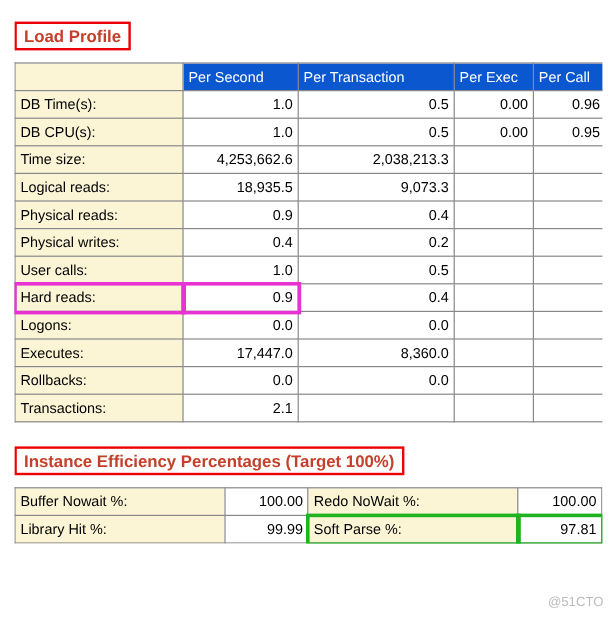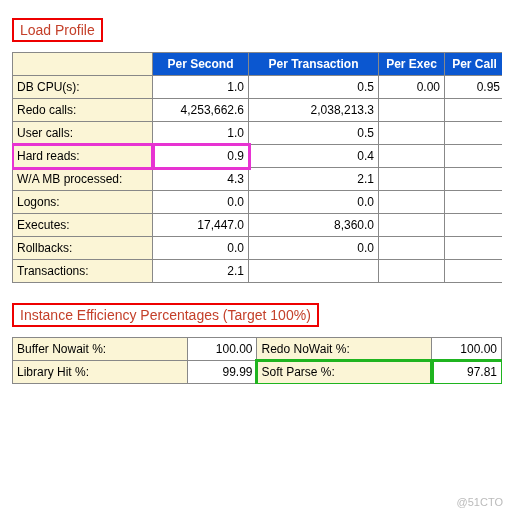--- a/index.html
+++ b/index.html
@@ -1,20 +1,20 @@
 <!DOCTYPE html>
 <html><head>
 <meta charset="utf-8">
 <style>
 body{font-family:Arial,Helvetica,sans-serif;font-size:12px;margin:12px;background:#fff;color:#000;width:490px}
-h3{font-size:14px;font-weight:normal;color:#c4402a;margin:6px 0 10px 0;display:inline-block;padding:2px 6px}
+h3{font-size:14px;font-weight:bold;color:#c4402a;margin:6px 0 10px 0;display:inline-block;padding:2px 6px}
 .red-box{border:2px solid #e00}
 table{border-collapse:collapse;width:100%;table-layout:fixed}
 th,td{border:1px solid #888;padding:3px 4px;height:16px}
-th{background:#0b57d0;color:#fff;font-weight:bold;text-align:center}
+th{background:#0b57d0;color:#fff;font-weight:normal;text-align:left}
 td{background:#fbf5d6}
 td.num{text-align:right;background:#fff}
 td.lbl{text-align:left}
 .hl-pink{outline:3px solid #e733d2;outline-offset:-1px}
 .hl-green{outline:3px solid #1fb41f;outline-offset:-1px}
 .watermark{position:fixed;bottom:24px;right:10px;font-size:11px;color:#bbb}
 col.c0{width:140px}col.c1{width:96px}col.c2{width:130px}col.c3{width:66px}col.c4{width:60px}
 .eff-table col.e0{width:150px}.eff-table col.e1{width:60px}.eff-table col.e2{width:150px}.eff-table col.e3{width:60px}
 </style>
 </head>
@@ -36,51 +36,72 @@
       <tr id="lp-head">
         <td class="lbl" style="background: rgb(251, 245, 214);"></td>
         <th>Per Second</th>
         <th>Per Transaction</th>
         <th>Per Exec</th>
         <th>Per Call</th>
       </tr>
     </thead>
 <tbody id="lp-body">
       <tr>
+        <td class="lbl">DB Time(s):</td>
+        <td class="num">1.0</td>
+        <td class="num">0.5</td>
+        <td class="num">0.00</td>
+        <td class="num">0.96</td>
+      </tr>
+      <tr>
         <td class="lbl">DB CPU(s):</td>
         <td class="num">1.0</td>
         <td class="num">0.5</td>
         <td class="num">0.00</td>
         <td class="num">0.95</td>
       </tr>
       <tr>
-        <td class="lbl">Redo calls:</td>
+        <td class="lbl">Time size:</td>
         <td class="num">4,253,662.6</td>
         <td class="num">2,038,213.3</td>
+        <td class="num"></td>
+        <td class="num"></td>
+      </tr>
+      <tr>
+        <td class="lbl">Logical reads:</td>
+        <td class="num">18,935.5</td>
+        <td class="num">9,073.3</td>
+        <td class="num"></td>
+        <td class="num"></td>
+      </tr>
+      <tr>
+        <td class="lbl">Physical reads:</td>
+        <td class="num">0.9</td>
+        <td class="num">0.4</td>
+        <td class="num"></td>
+        <td class="num"></td>
+      </tr>
+      <tr>
+        <td class="lbl">Physical writes:</td>
+        <td class="num">0.4</td>
+        <td class="num">0.2</td>
         <td class="num"></td>
         <td class="num"></td>
       </tr>
       <tr>
         <td class="lbl">User calls:</td>
         <td class="num">1.0</td>
         <td class="num">0.5</td>
         <td class="num"></td>
         <td class="num"></td>
       </tr>
       <tr>
         <td class="lbl hl-pink">Hard reads:</td>
         <td class="num hl-pink">0.9</td>
         <td class="num">0.4</td>
-        <td class="num"></td>
-        <td class="num"></td>
-      </tr>
-      <tr>
-        <td class="lbl">W/A MB processed:</td>
-        <td class="num">4.3</td>
-        <td class="num">2.1</td>
         <td class="num"></td>
         <td class="num"></td>
       </tr>
       <tr>
         <td class="lbl">Logons:</td>
         <td class="num">0.0</td>
         <td class="num">0.0</td>
         <td class="num"></td>
         <td class="num"></td>
       </tr>

